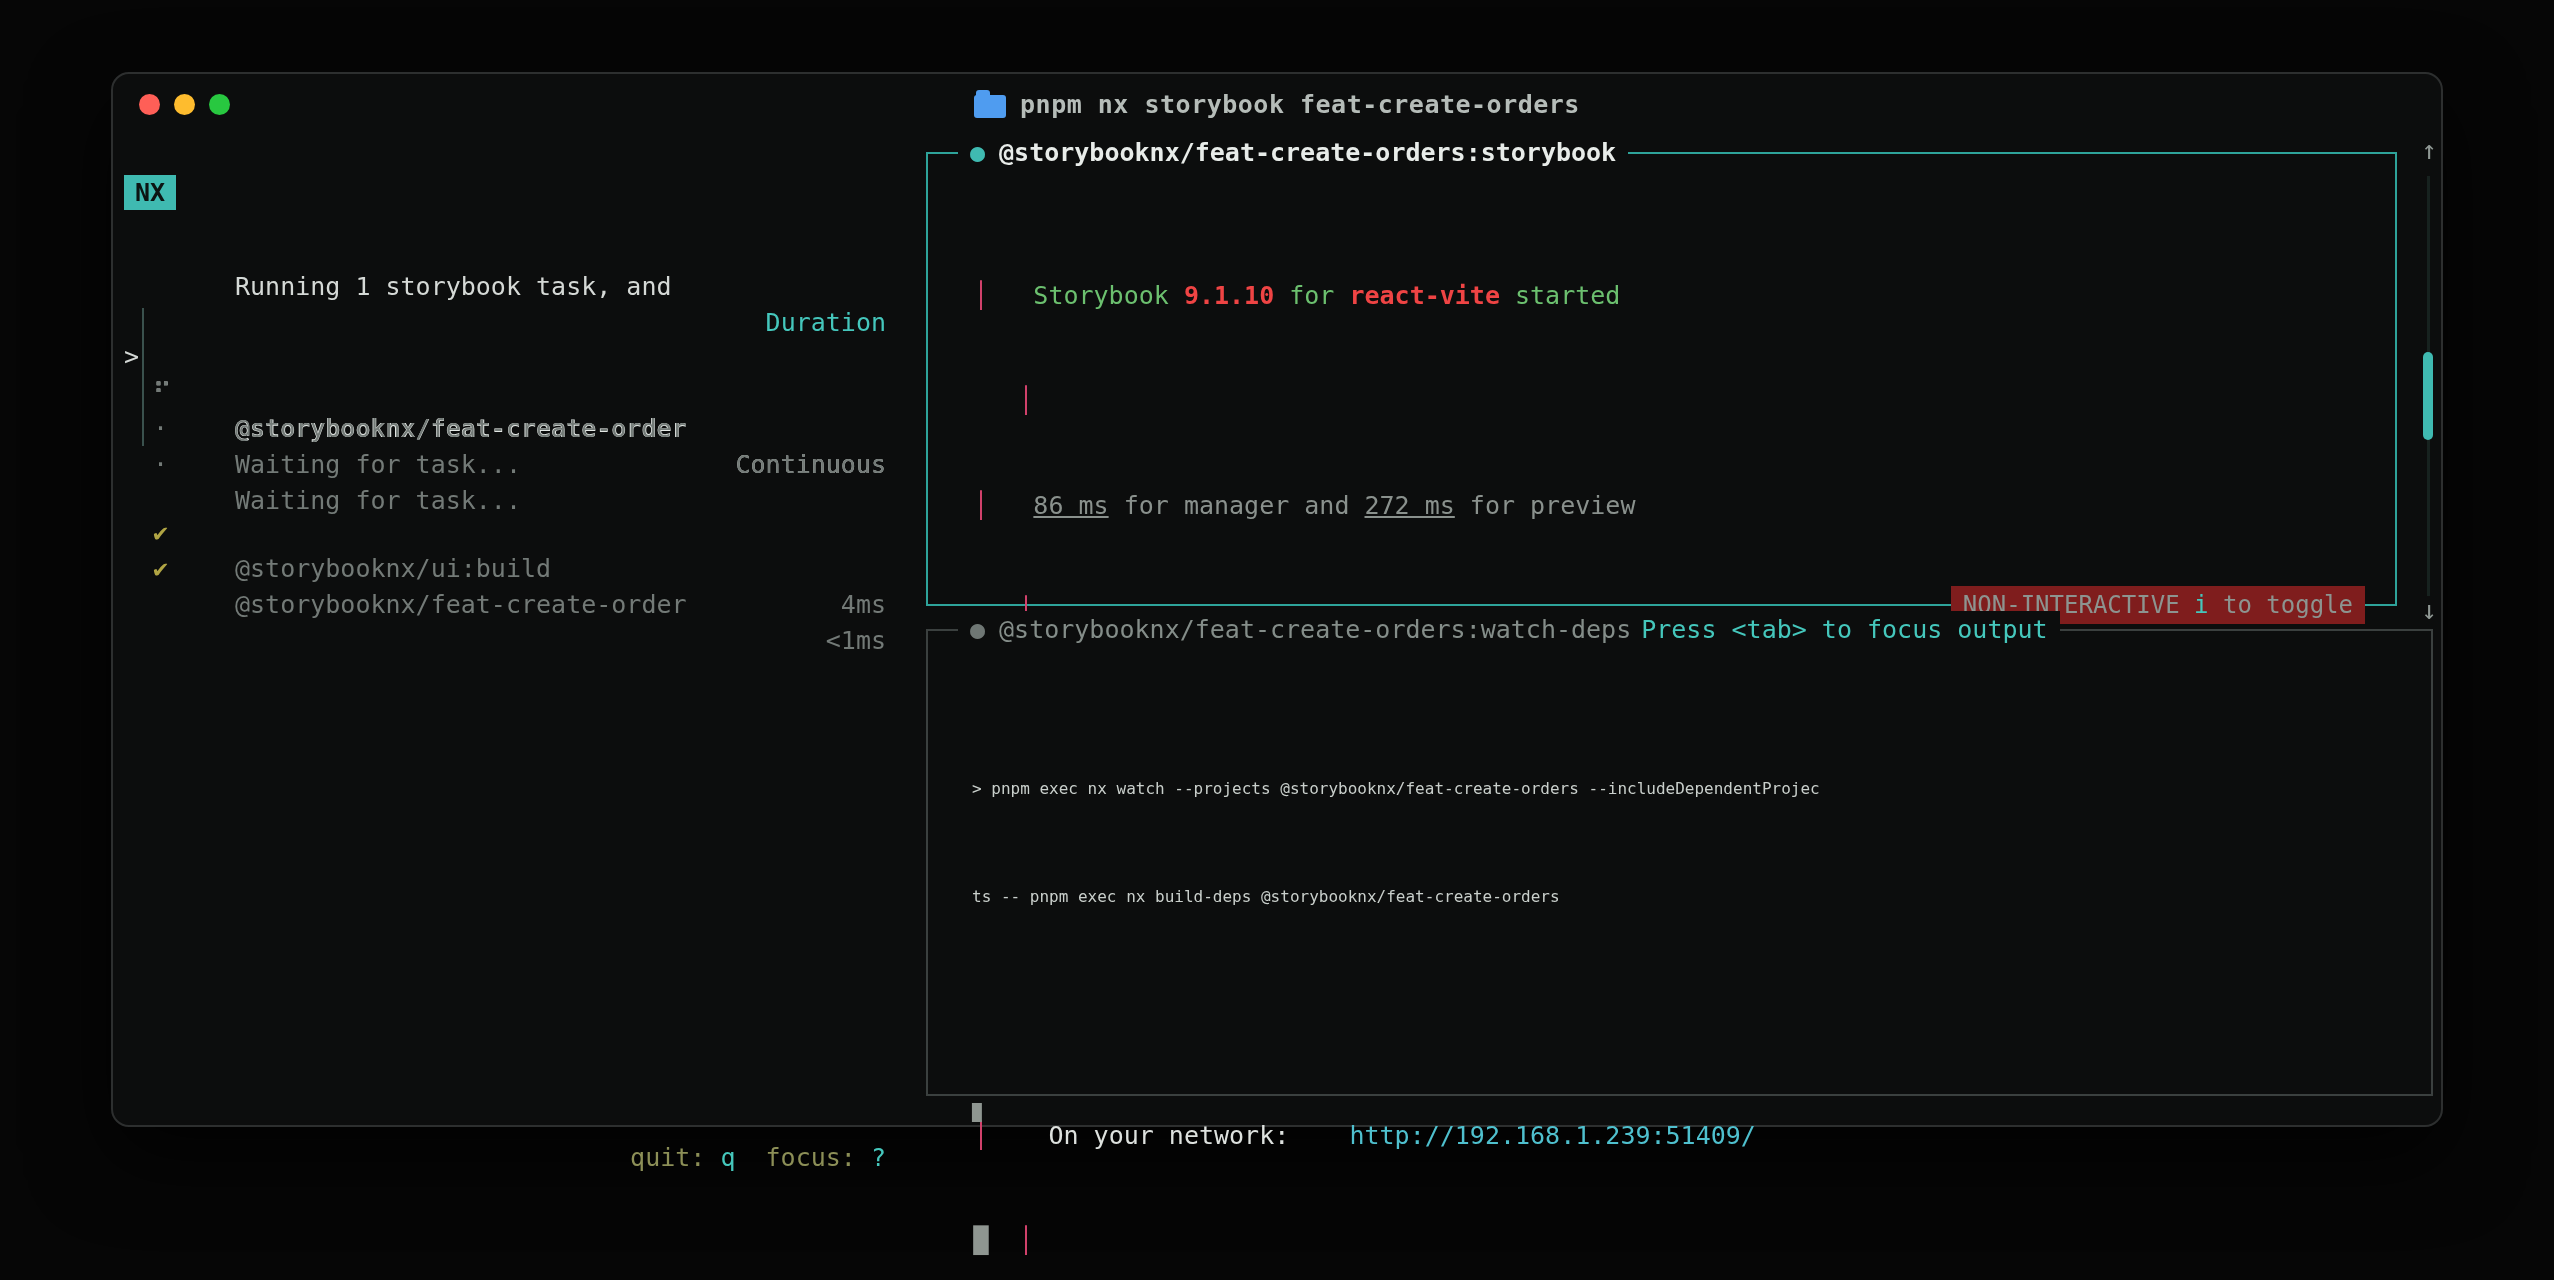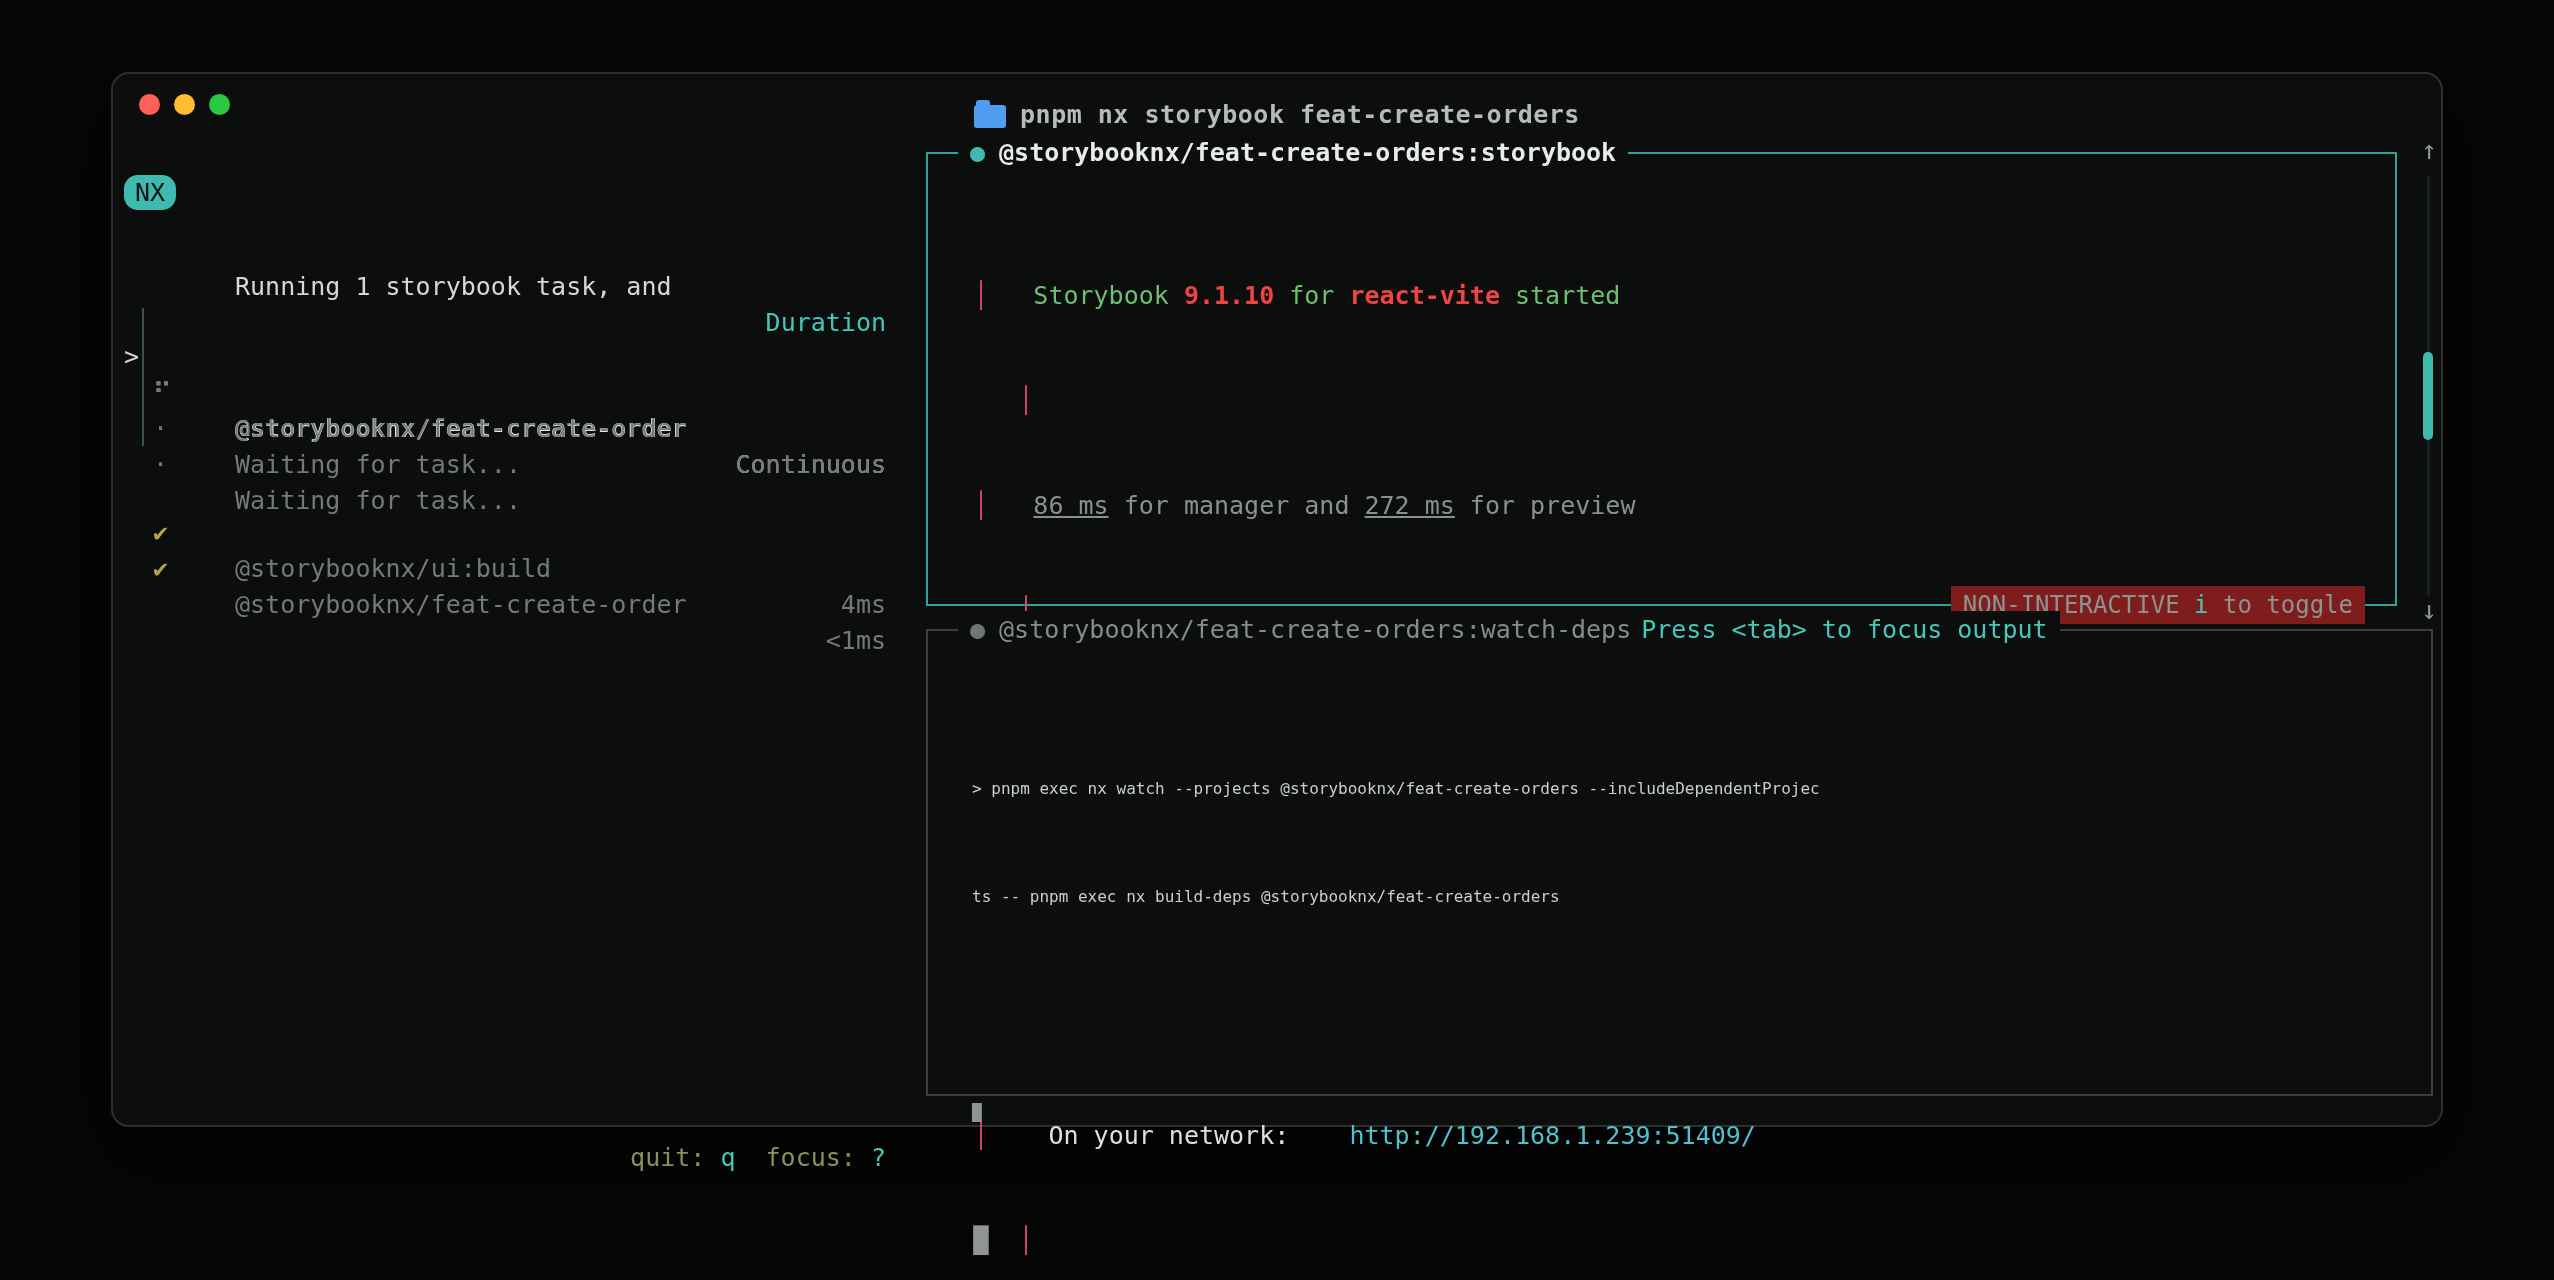--- a/index.html
+++ b/index.html
@@ -10,32 +10,32 @@
     background:#0c0d0d; border:2px solid #2d2f2f; border-radius:18px;
     box-shadow:0 30px 80px rgba(0,0,0,.75); }
 
   
   .titlebar { position:absolute; left:0; top:0; right:0; height:60px; }
   .lights { position:absolute; left:26px; top:20px; display:flex; gap:14px; }
   .light { width:21px; height:21px; border-radius:50%; }
   .light.red { background:#ff5f57; }
   .light.yellow { background:#febc2e; }
   .light.green { background:#28c840; }
-  .titlewrap { position:absolute; left:0; right:0; top:26px; display:flex;
+  .titlewrap { position:absolute; left:0; right:0; top:16px; display:flex;
     justify-content:center; align-items:center; gap:14px; }
   .folder { position:relative; width:32px; height:23px; background:#4f9cf0;
     border-radius:3px; margin-top:3px; }
   .folder::before { content:""; position:absolute; top:-5px; left:2px; width:14px;
     height:6px; background:#4f9cf0; border-radius:3px 3px 0 0; }
   .wtitle { color:#b5bcb8; font-size:25px; font-weight:bold; letter-spacing:.5px; }
 
   
   .lp { position:absolute; left:0; top:60px; width:800px; bottom:0; }
   .nx-badge { position:absolute; left:11px; top:41px; background:#3fbab1; color:#0c1413;
-    font-weight:normal; font-size:25px; padding:3px 11px;border-radius:14px; }
+    font-weight:bold; font-size:25px; padding:3px 11px; }
   .lp-row { position:absolute; left:11px; width:762px; height:36px; line-height:36px;
     font-size:25px; white-space:pre; }
   .lp-row .m   { position:absolute; left:0; }
   .lp-row .sp  { position:absolute; left:29px; }
   .lp-row .nm  { position:absolute; left:111px; }
   .lp-row .rt  { position:absolute; right:0; }
   .c-fg    { color:#d5d9d6; }
   .c-fgb   { color:#e4e8e5; font-weight:bold; }
   .c-dim   { color:#737a77; }
   .c-teal  { color:#45c7bc; }

